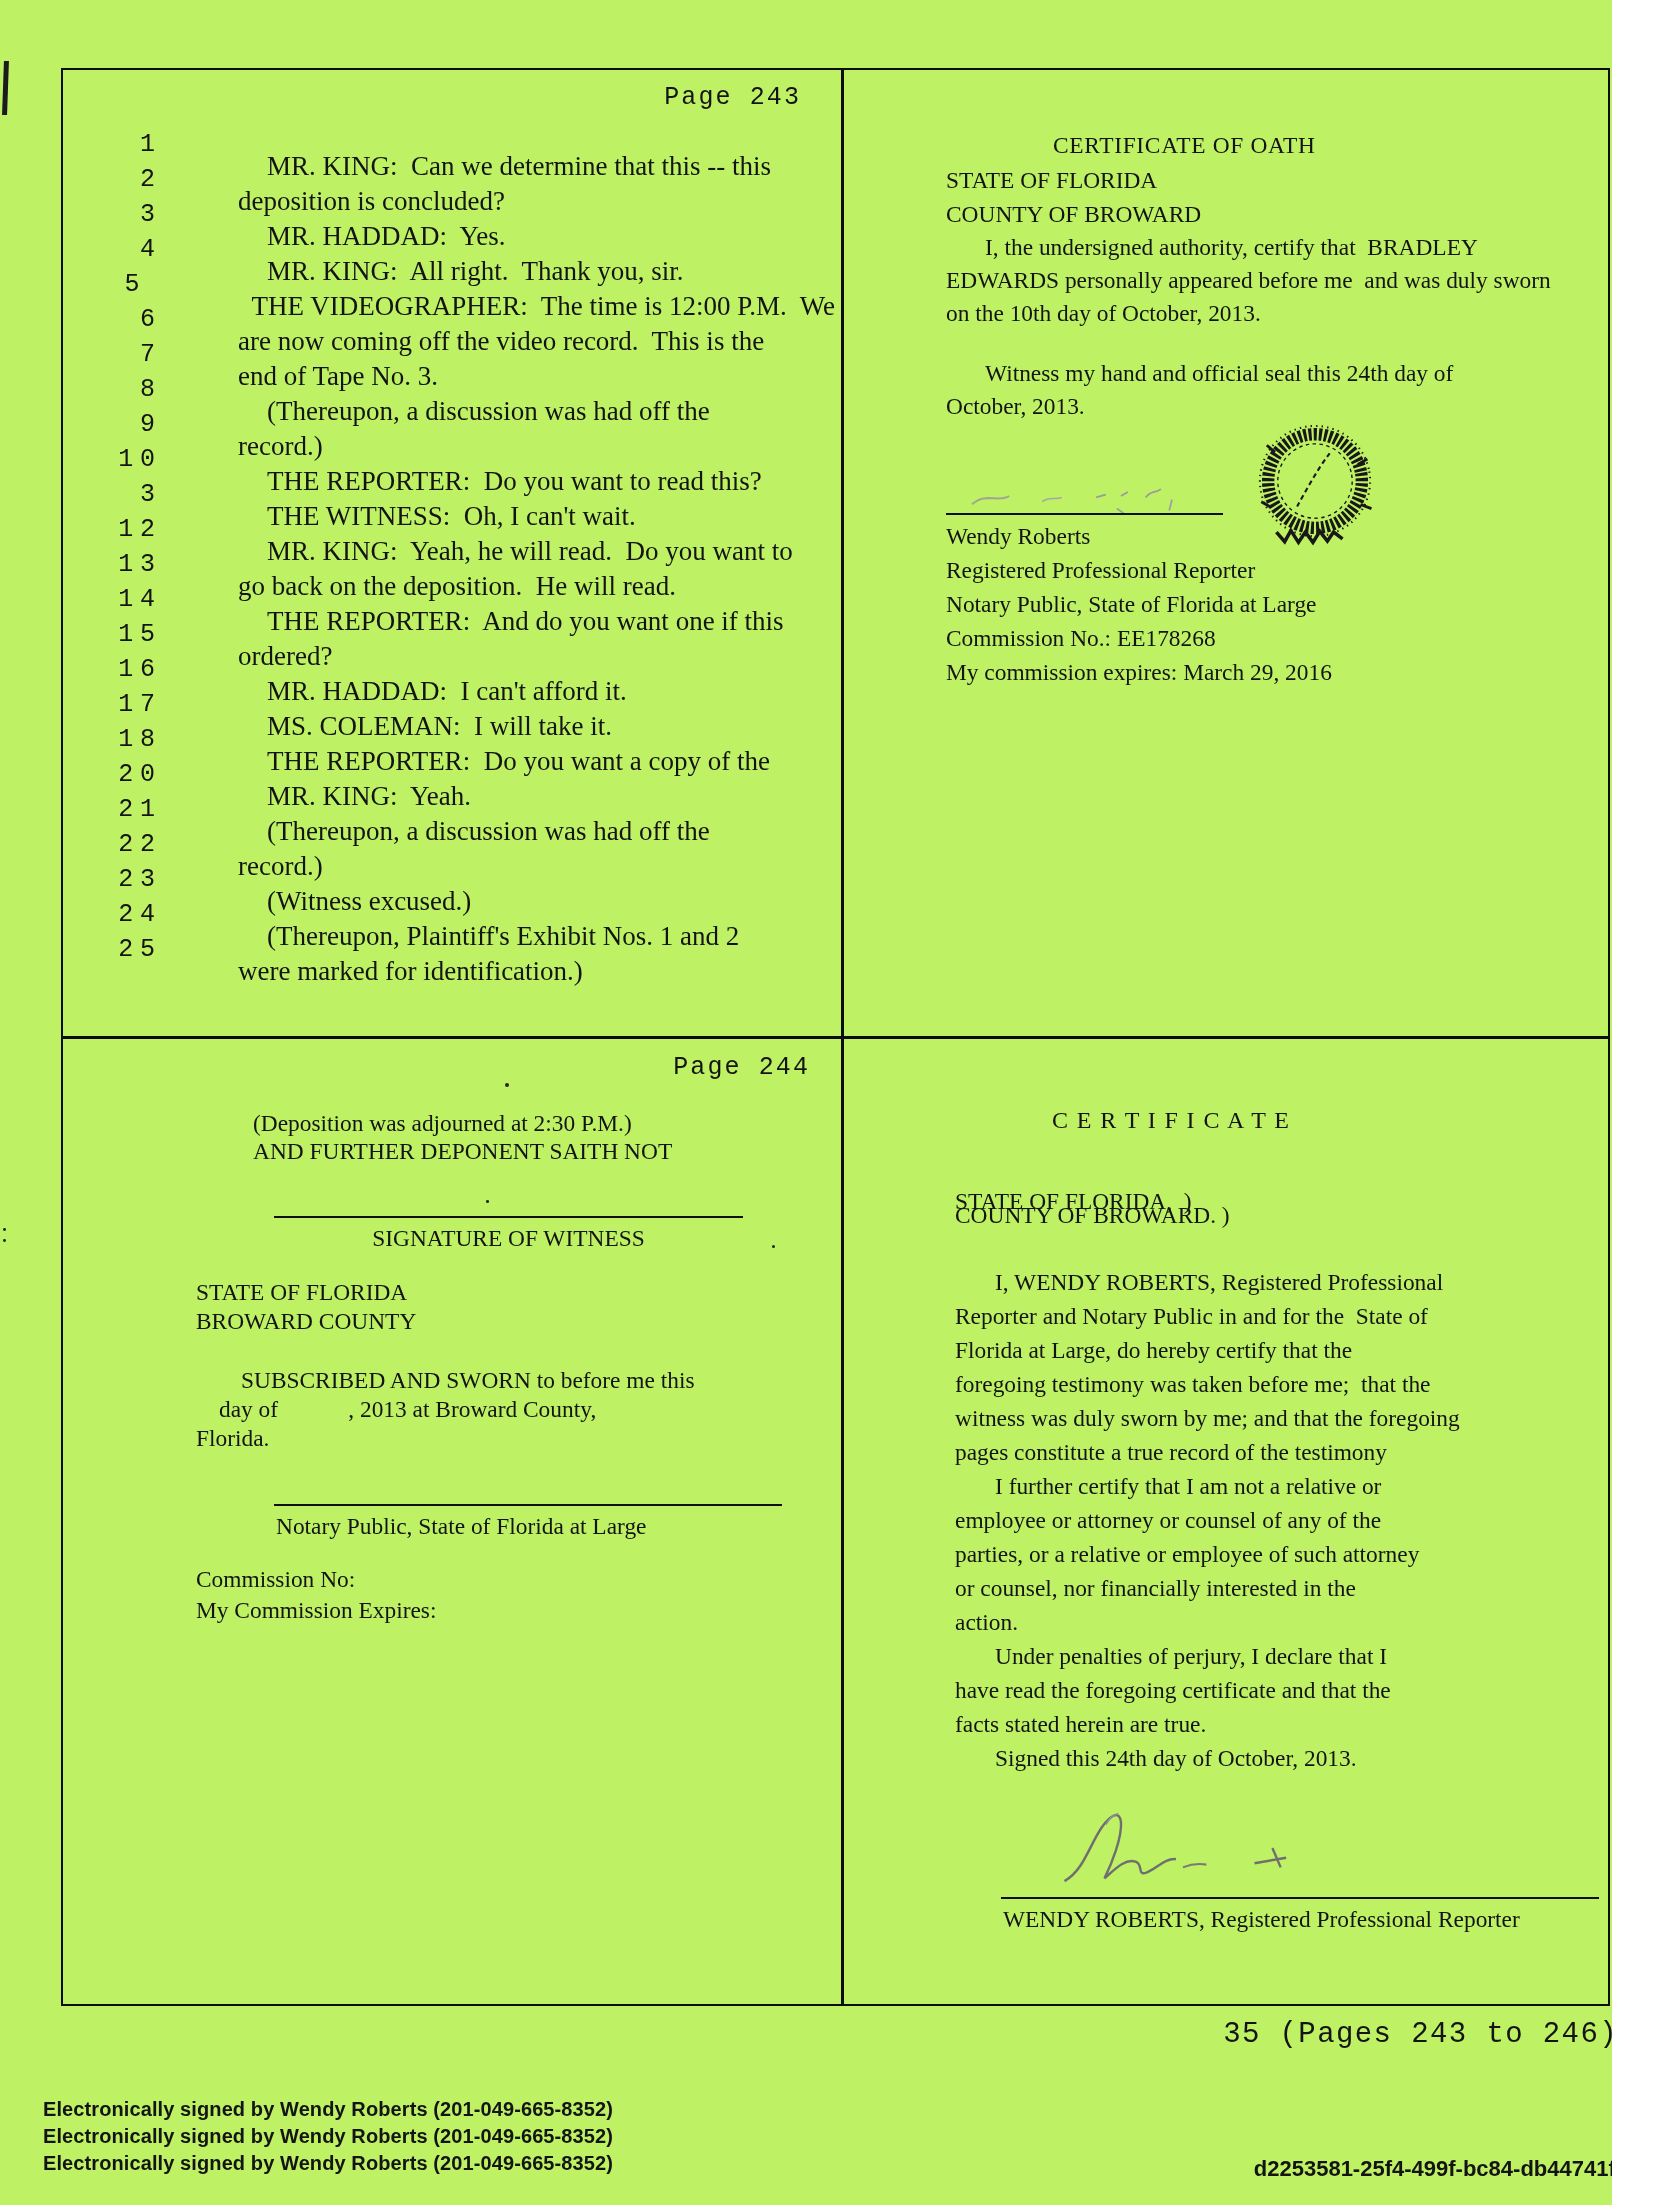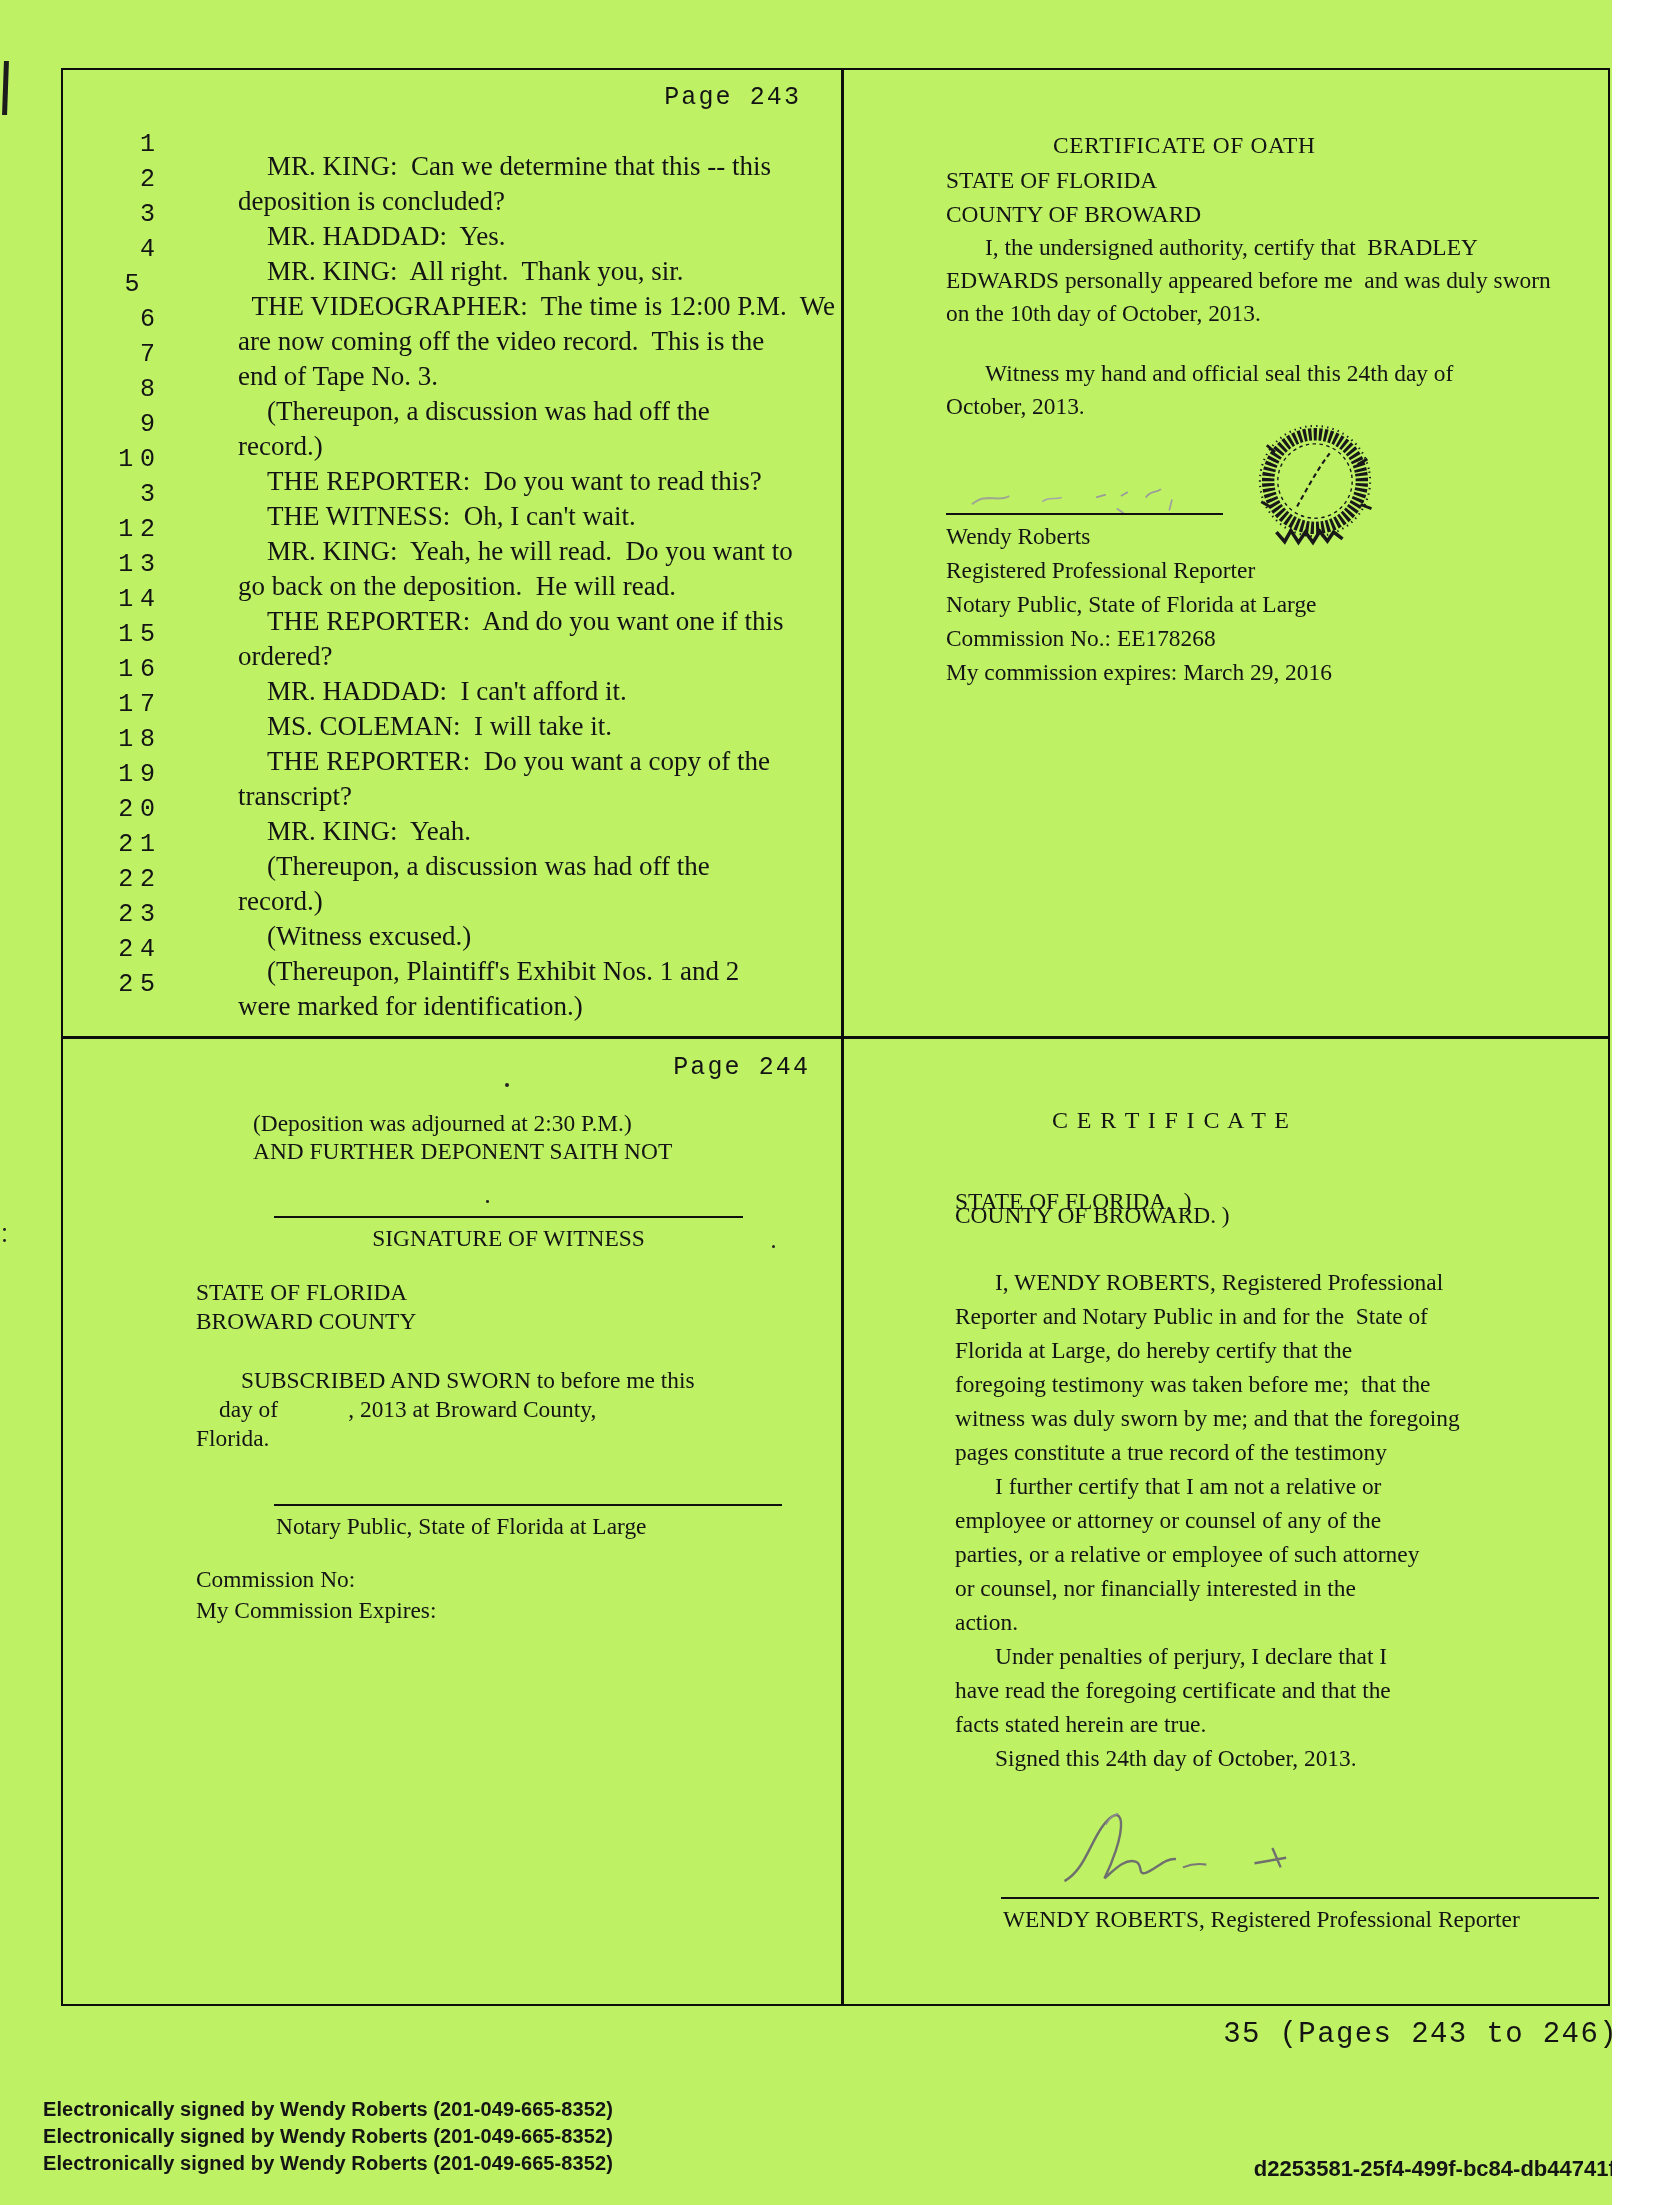--- a/index.html
+++ b/index.html
@@ -150,24 +150,20 @@
       <div class="t-row">
         <span class="t-num">17</span>
         <span class="t-text sp">MS. COLEMAN:  I will take it.</span>
       </div>
 
       <div class="t-row">
         <span class="t-num">18</span>
         <span class="t-text sp">THE REPORTER:  Do you want a copy of the</span>
       </div>
 
-      <div class="t-row">
-        <span class="t-num">19</span>
-        <span class="t-text wr">transcript?</span>
-      </div>
 
       <div class="t-row">
         <span class="t-num">20</span>
         <span class="t-text sp">MR. KING:  Yeah.</span>
       </div>
 
       <div class="t-row">
         <span class="t-num">21</span>
         <span class="t-text sp">(Thereupon, a discussion was had off the</span>
       </div>

